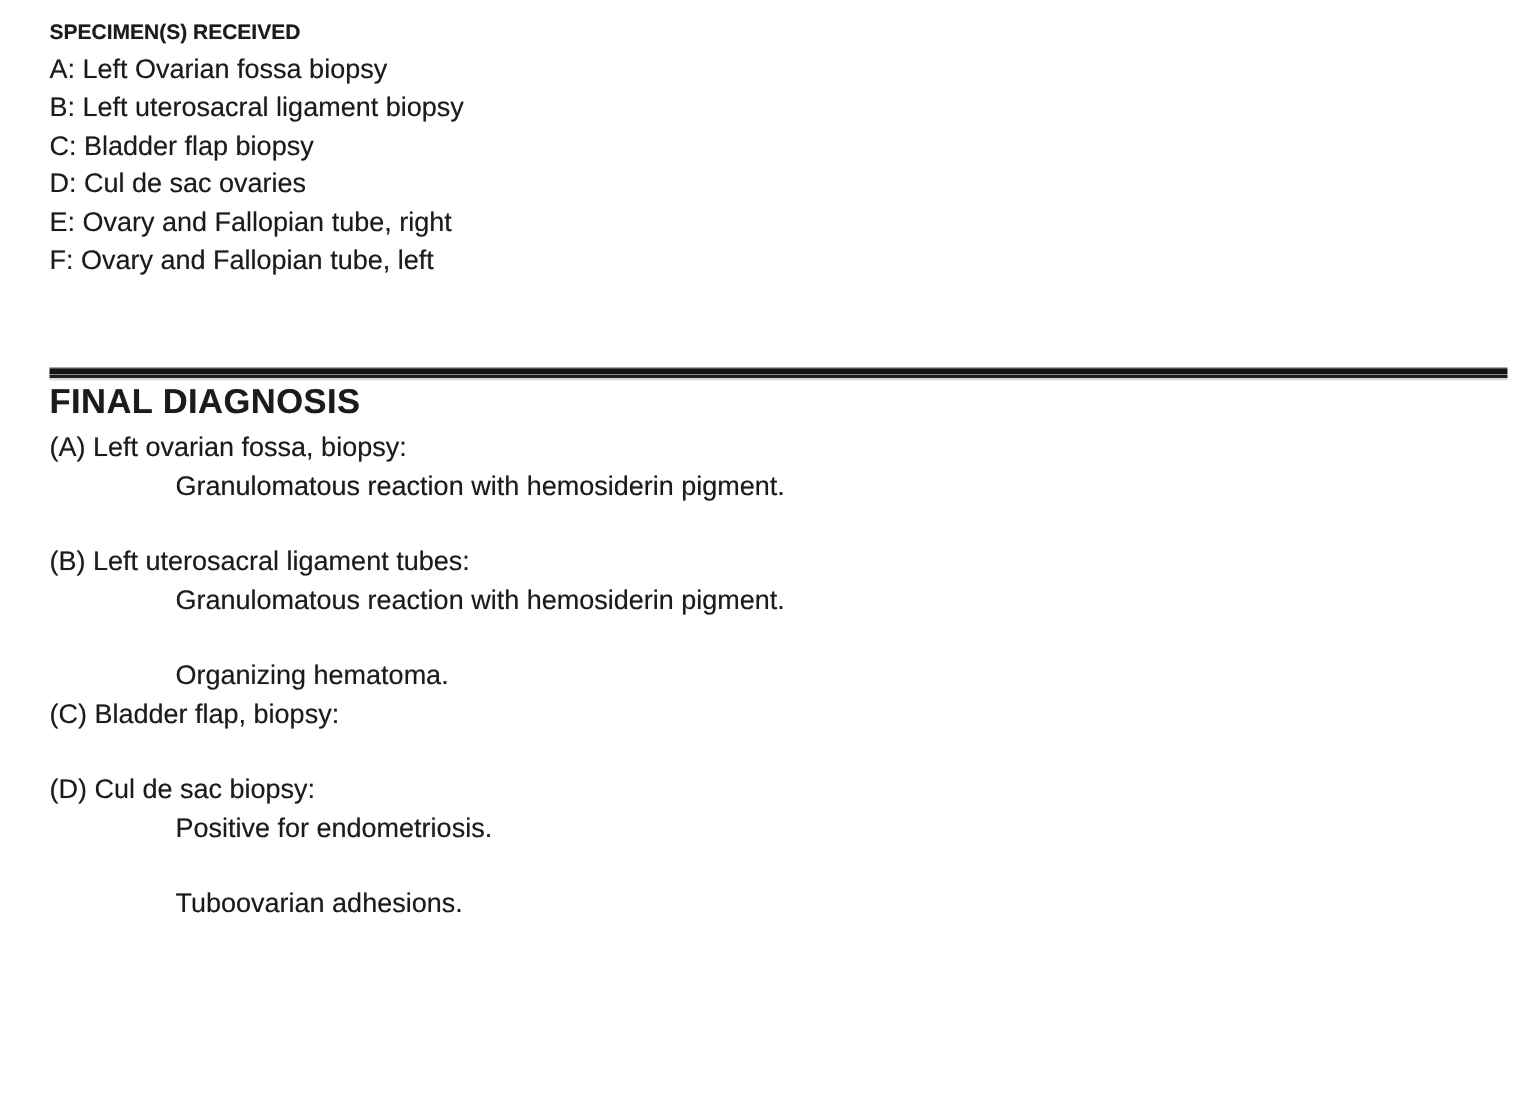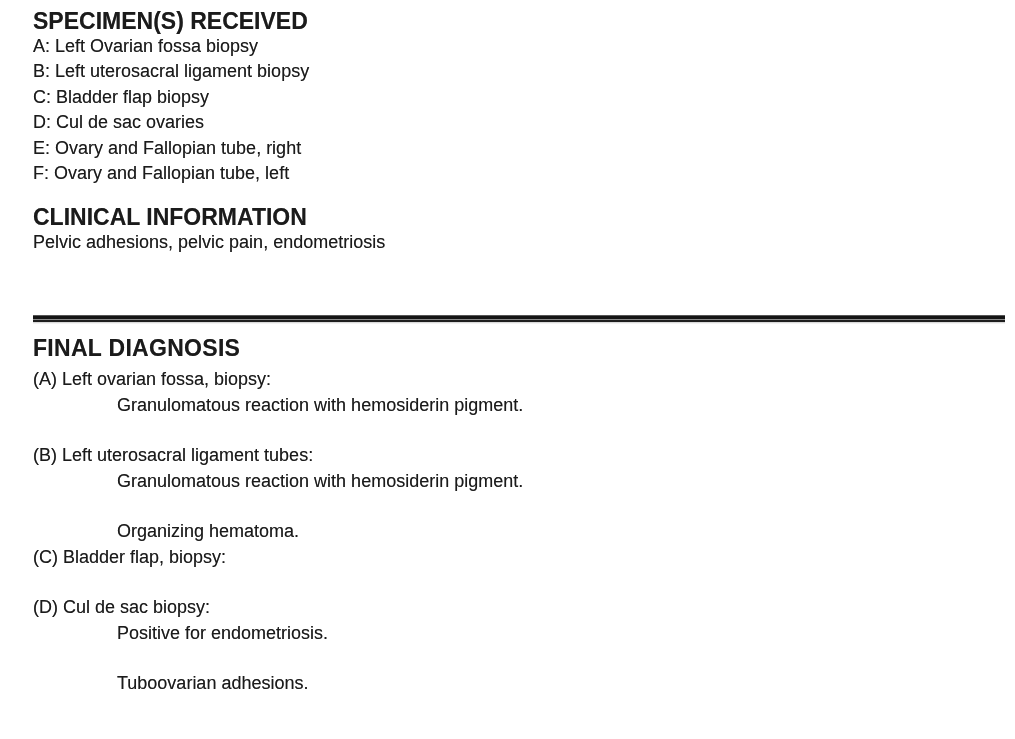--- a/index.html
+++ b/index.html
@@ -13,21 +13,21 @@
     height: 739px;
     background: #ffffff;
     font-family: "Liberation Sans", "DejaVu Sans", sans-serif;
     color: #1b1b1b;
     box-sizing: border-box;
     padding: 9px 10px 0 33px;
     overflow: hidden;
     text-shadow: 0 0 0.5px rgba(40,40,40,0.55); 
   }
   .h-small {
-    font-size: 23px;
+    font-size: 14px;
     font-weight: bold;
     line-height: 25px;
     margin: 0;
   }
   .line {
     font-size: 18px;
     line-height: 25.4px;
     white-space: pre;
   }
   .clinical-section {
@@ -41,21 +41,20 @@
       to bottom,
       #555 0px, #555 1px,
       #141414 1px, #141414 4px,
       #8a8a8a 4px, #8a8a8a 5px,
       #1e1e1e 5px, #1e1e1e 7px,
       #d9d9d9 7px, #d9d9d9 8px,
       #f2f2f2 8px, #f2f2f2 9px
     );
   }
   .diagnosis-section {
-    margin-top: 11px;
   }
   .h-large {
     font-size: 23px;
     font-weight: bold;
     line-height: 26px;
     margin: 0 0 5px 0;
     letter-spacing: 0.3px;
   }
   .entry {
     margin-bottom: 24px;
@@ -75,24 +74,20 @@
   <section>
     <h2 class="h-small">SPECIMEN(S) RECEIVED</h2>
     <div class="line">A: Left Ovarian fossa biopsy</div>
     <div class="line">B: Left uterosacral ligament biopsy</div>
     <div class="line">C: Bladder flap biopsy</div>
     <div class="line">D: Cul de sac ovaries</div>
     <div class="line">E: Ovary and Fallopian tube, right</div>
     <div class="line">F: Ovary and Fallopian tube, left</div>
   </section>
 
-  <section class="clinical-section">
-    <h2 class="h-small">CLINICAL INFORMATION</h2>
-    <div class="line">Pelvic adhesions, pelvic pain, endometriosis</div>
-  </section>
 
   <div class="rule"></div>
 
   <section class="diagnosis-section">
     <h1 class="h-large">FINAL DIAGNOSIS</h1>
 
     <div class="entry">
       <div class="line">(A) Left ovarian fossa, biopsy:</div>
       <div class="line finding">Granulomatous reaction with hemosiderin pigment.</div>
     </div>

